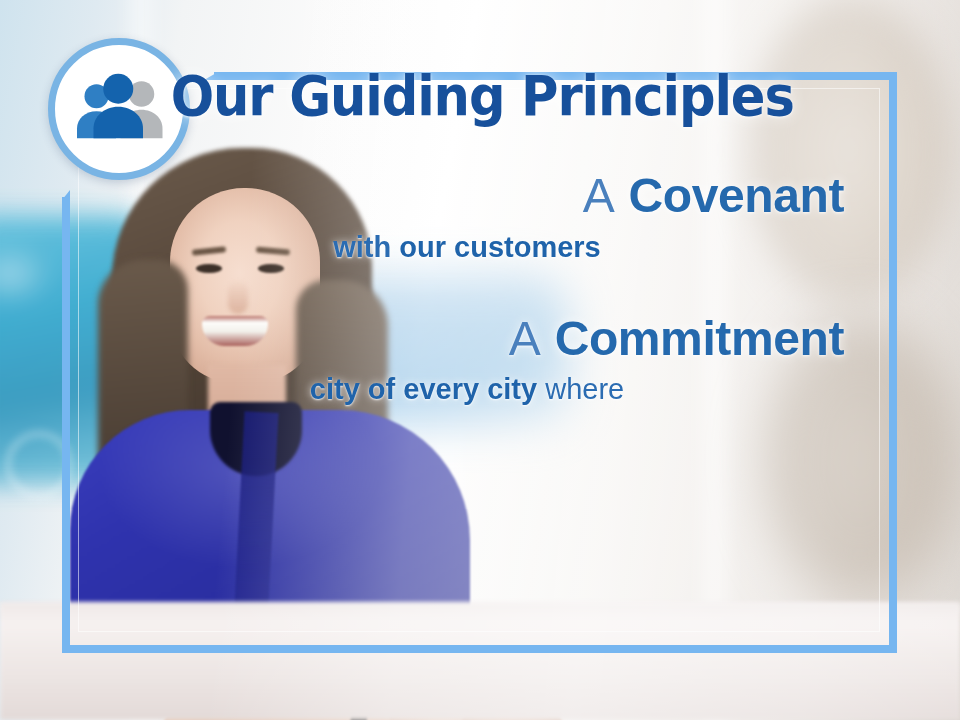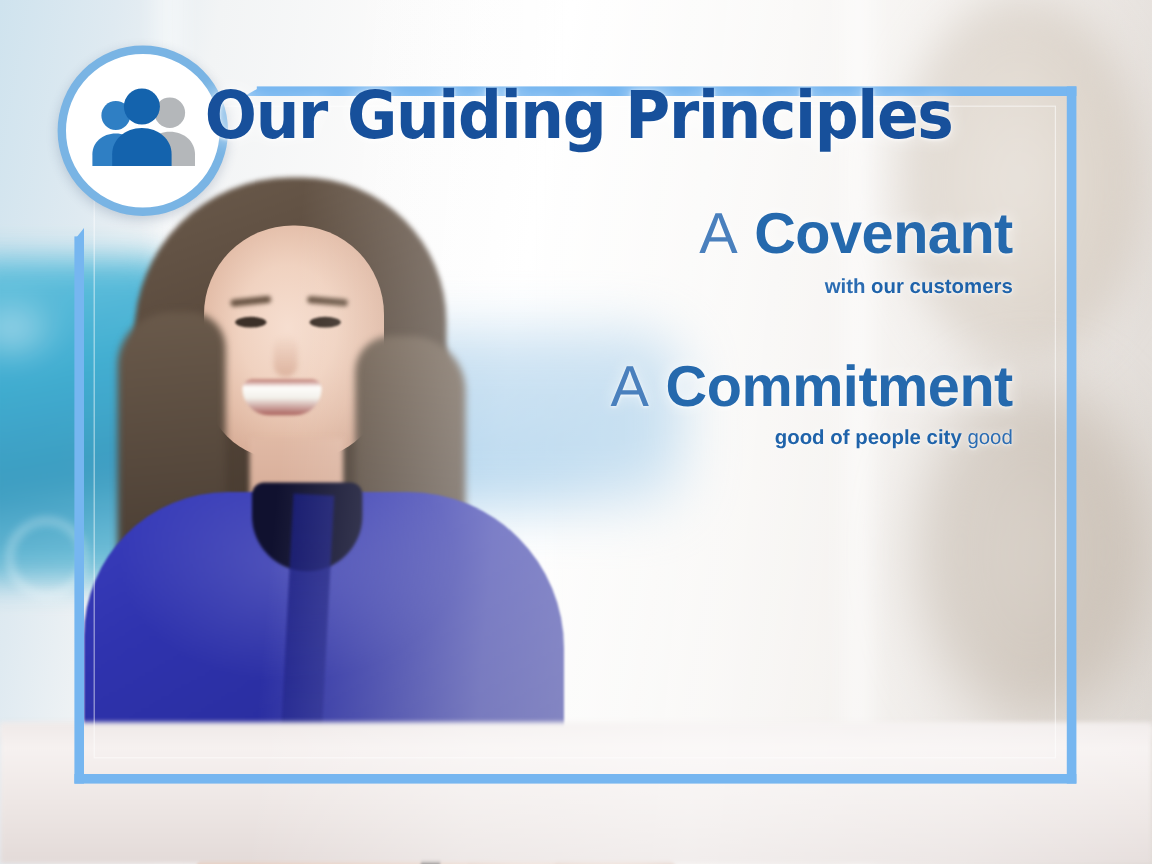--- a/index.html
+++ b/index.html
@@ -250,25 +250,26 @@
     color: #2b6cb2;
     white-space: nowrap;
     text-shadow: 0 1px 3px rgba(255,255,255,.8), 0 0 12px rgba(255,255,255,.75);
     margin-top: 47px;
   }
   .p-head .art { font-weight: 400; color: #4a80bd; letter-spacing: .5px; }
   .p-head .kw  { font-weight: 700; color: #2569ad; letter-spacing: -.4px; }
 
   .p-sub {
     font-family: "Liberation Sans", sans-serif;
-    font-size: 17px;
+    font-size: 29px;
     line-height: 1.33;
     color: #2b6cb2;
     margin-top: 6px;
     text-shadow: 0 1px 2px rgba(255,255,255,.85), 0 0 9px rgba(255,255,255,.8);
+    text-align: center;
   }
   .p-sub b { font-weight: 700; color: #1f63aa; }
   .p-sub .lead { font-weight: 600; }
 
   #pr-0 { margin-top: 12px; }
   #pr-1 { margin-top: 22px; padding-right: 62px; }
   #pr-2 { margin-top: 26px; }
 </style>
 </head>
 <body>
@@ -354,18 +355,18 @@
 
     <div class="principle" id="pr-1">
     </div>
 
     <div class="principle" id="pr-2">
       <div class="p-head">
         <span class="art">A</span>
         <span class="kw">Commitment</span>
       </div>
       <div class="p-sub">
-          <div><b>good of people city</b><span> good</span></div>
+          <div><b>city of every city</b><span> where</span></div>
         </div>
     </div>
   </div>
 
 </div>
 
 </body></html>

